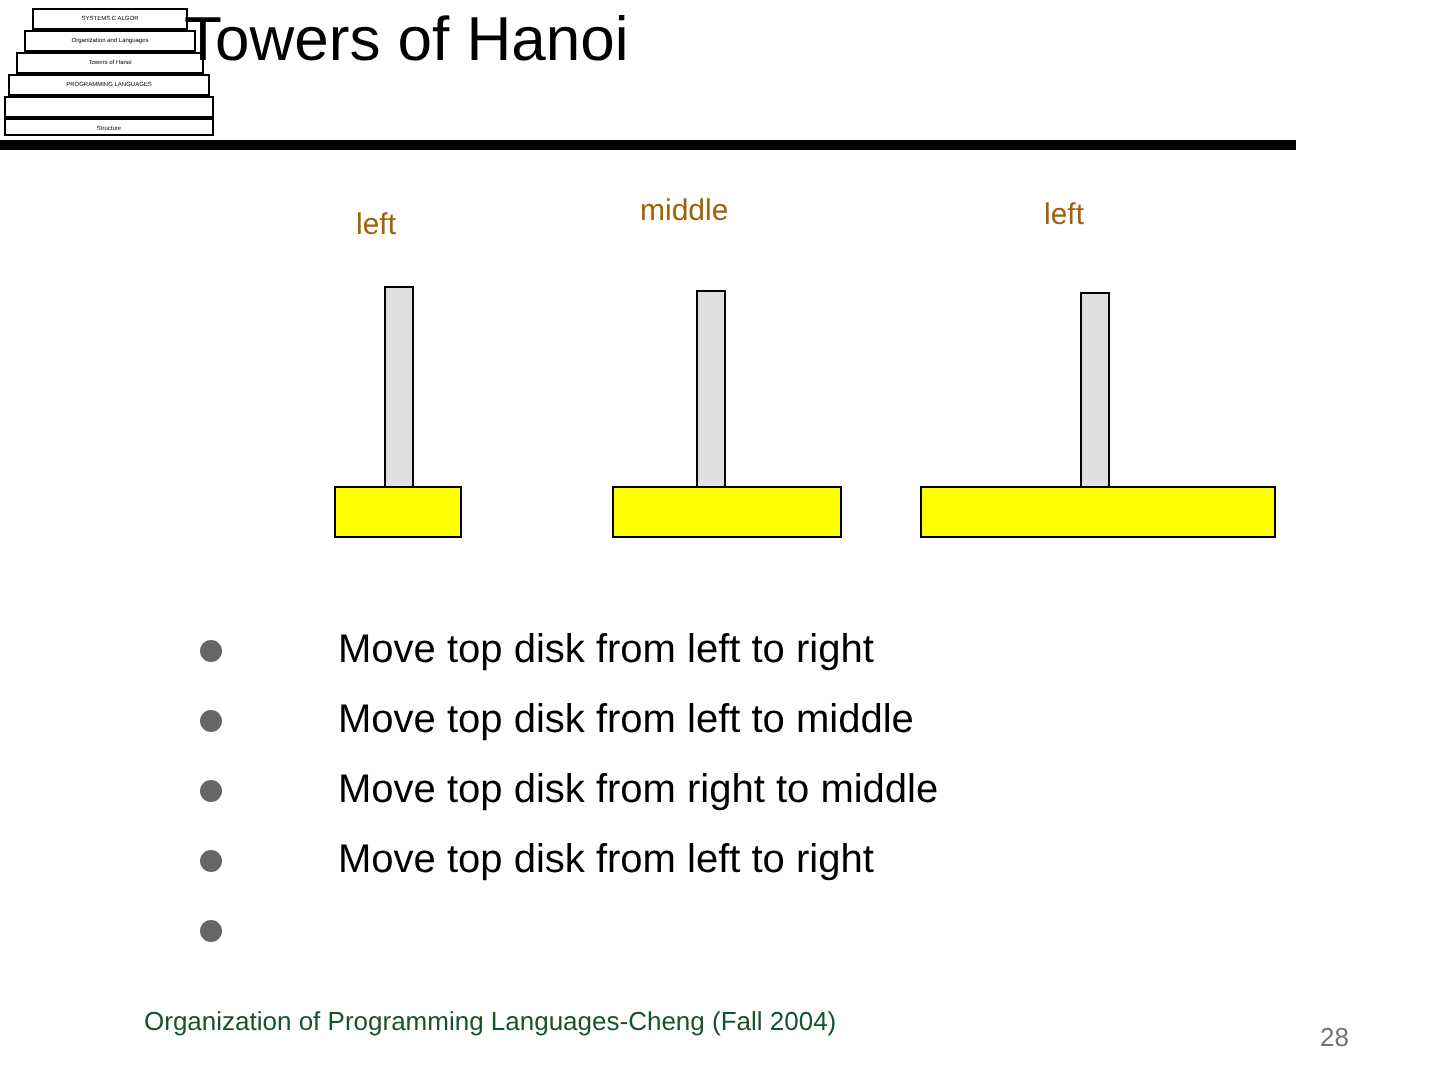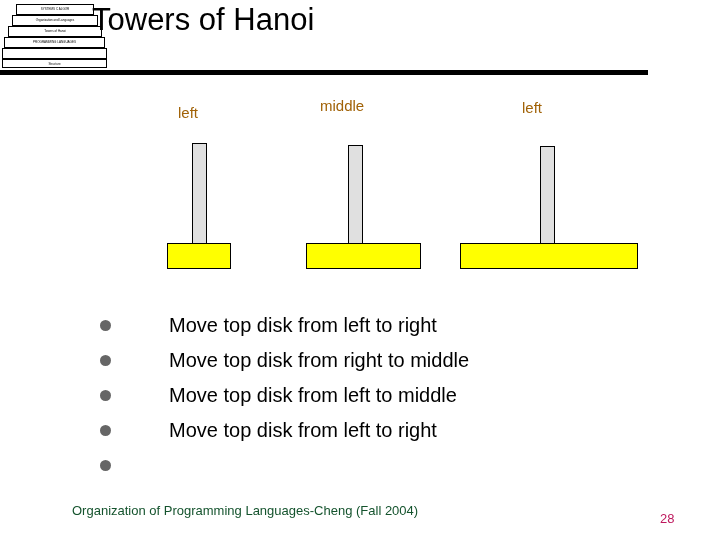--- a/index.html
+++ b/index.html
@@ -147,21 +147,21 @@
     top: 503px;
     font-size: 13px;
     color: #14532d;
     white-space: nowrap;
   }
   .footer-page {
     position: absolute;
     left: 660px;
     top: 511px;
     font-size: 13px;
-    color: #be185d;
+    color: #737373;
   }
 </style>
 </head>
 <body>
 
 <div class="slide-logo">
   <div class="book-layer bl0">
     <div class="book-row">
         <span>SYSTEMS   C   ALGOR</span>
       </div>
@@ -202,25 +202,25 @@
 <div class="base base-middle"></div>
 <div class="base base-right"></div>
 
 <div class="bullets">
   <div class="bullet-row">
     <span class="bullet-dot"></span>
     <span class="bullet-text">Move top disk from left to right</span>
   </div>
   <div class="bullet-row">
     <span class="bullet-dot"></span>
+    <span class="bullet-text">Move top disk from left to middle</span>
+  </div>
+  <div class="bullet-row">
+    <span class="bullet-dot"></span>
     <span class="bullet-text">Move top disk from right to middle</span>
-  </div>
-  <div class="bullet-row">
-    <span class="bullet-dot"></span>
-    <span class="bullet-text">Move top disk from left to middle</span>
   </div>
   <div class="bullet-row">
     <span class="bullet-dot"></span>
     <span class="bullet-text">Move top disk from left to right</span>
   </div>
   <div class="bullet-row">
     <span class="bullet-dot"></span>
   </div>
 </div>
 

